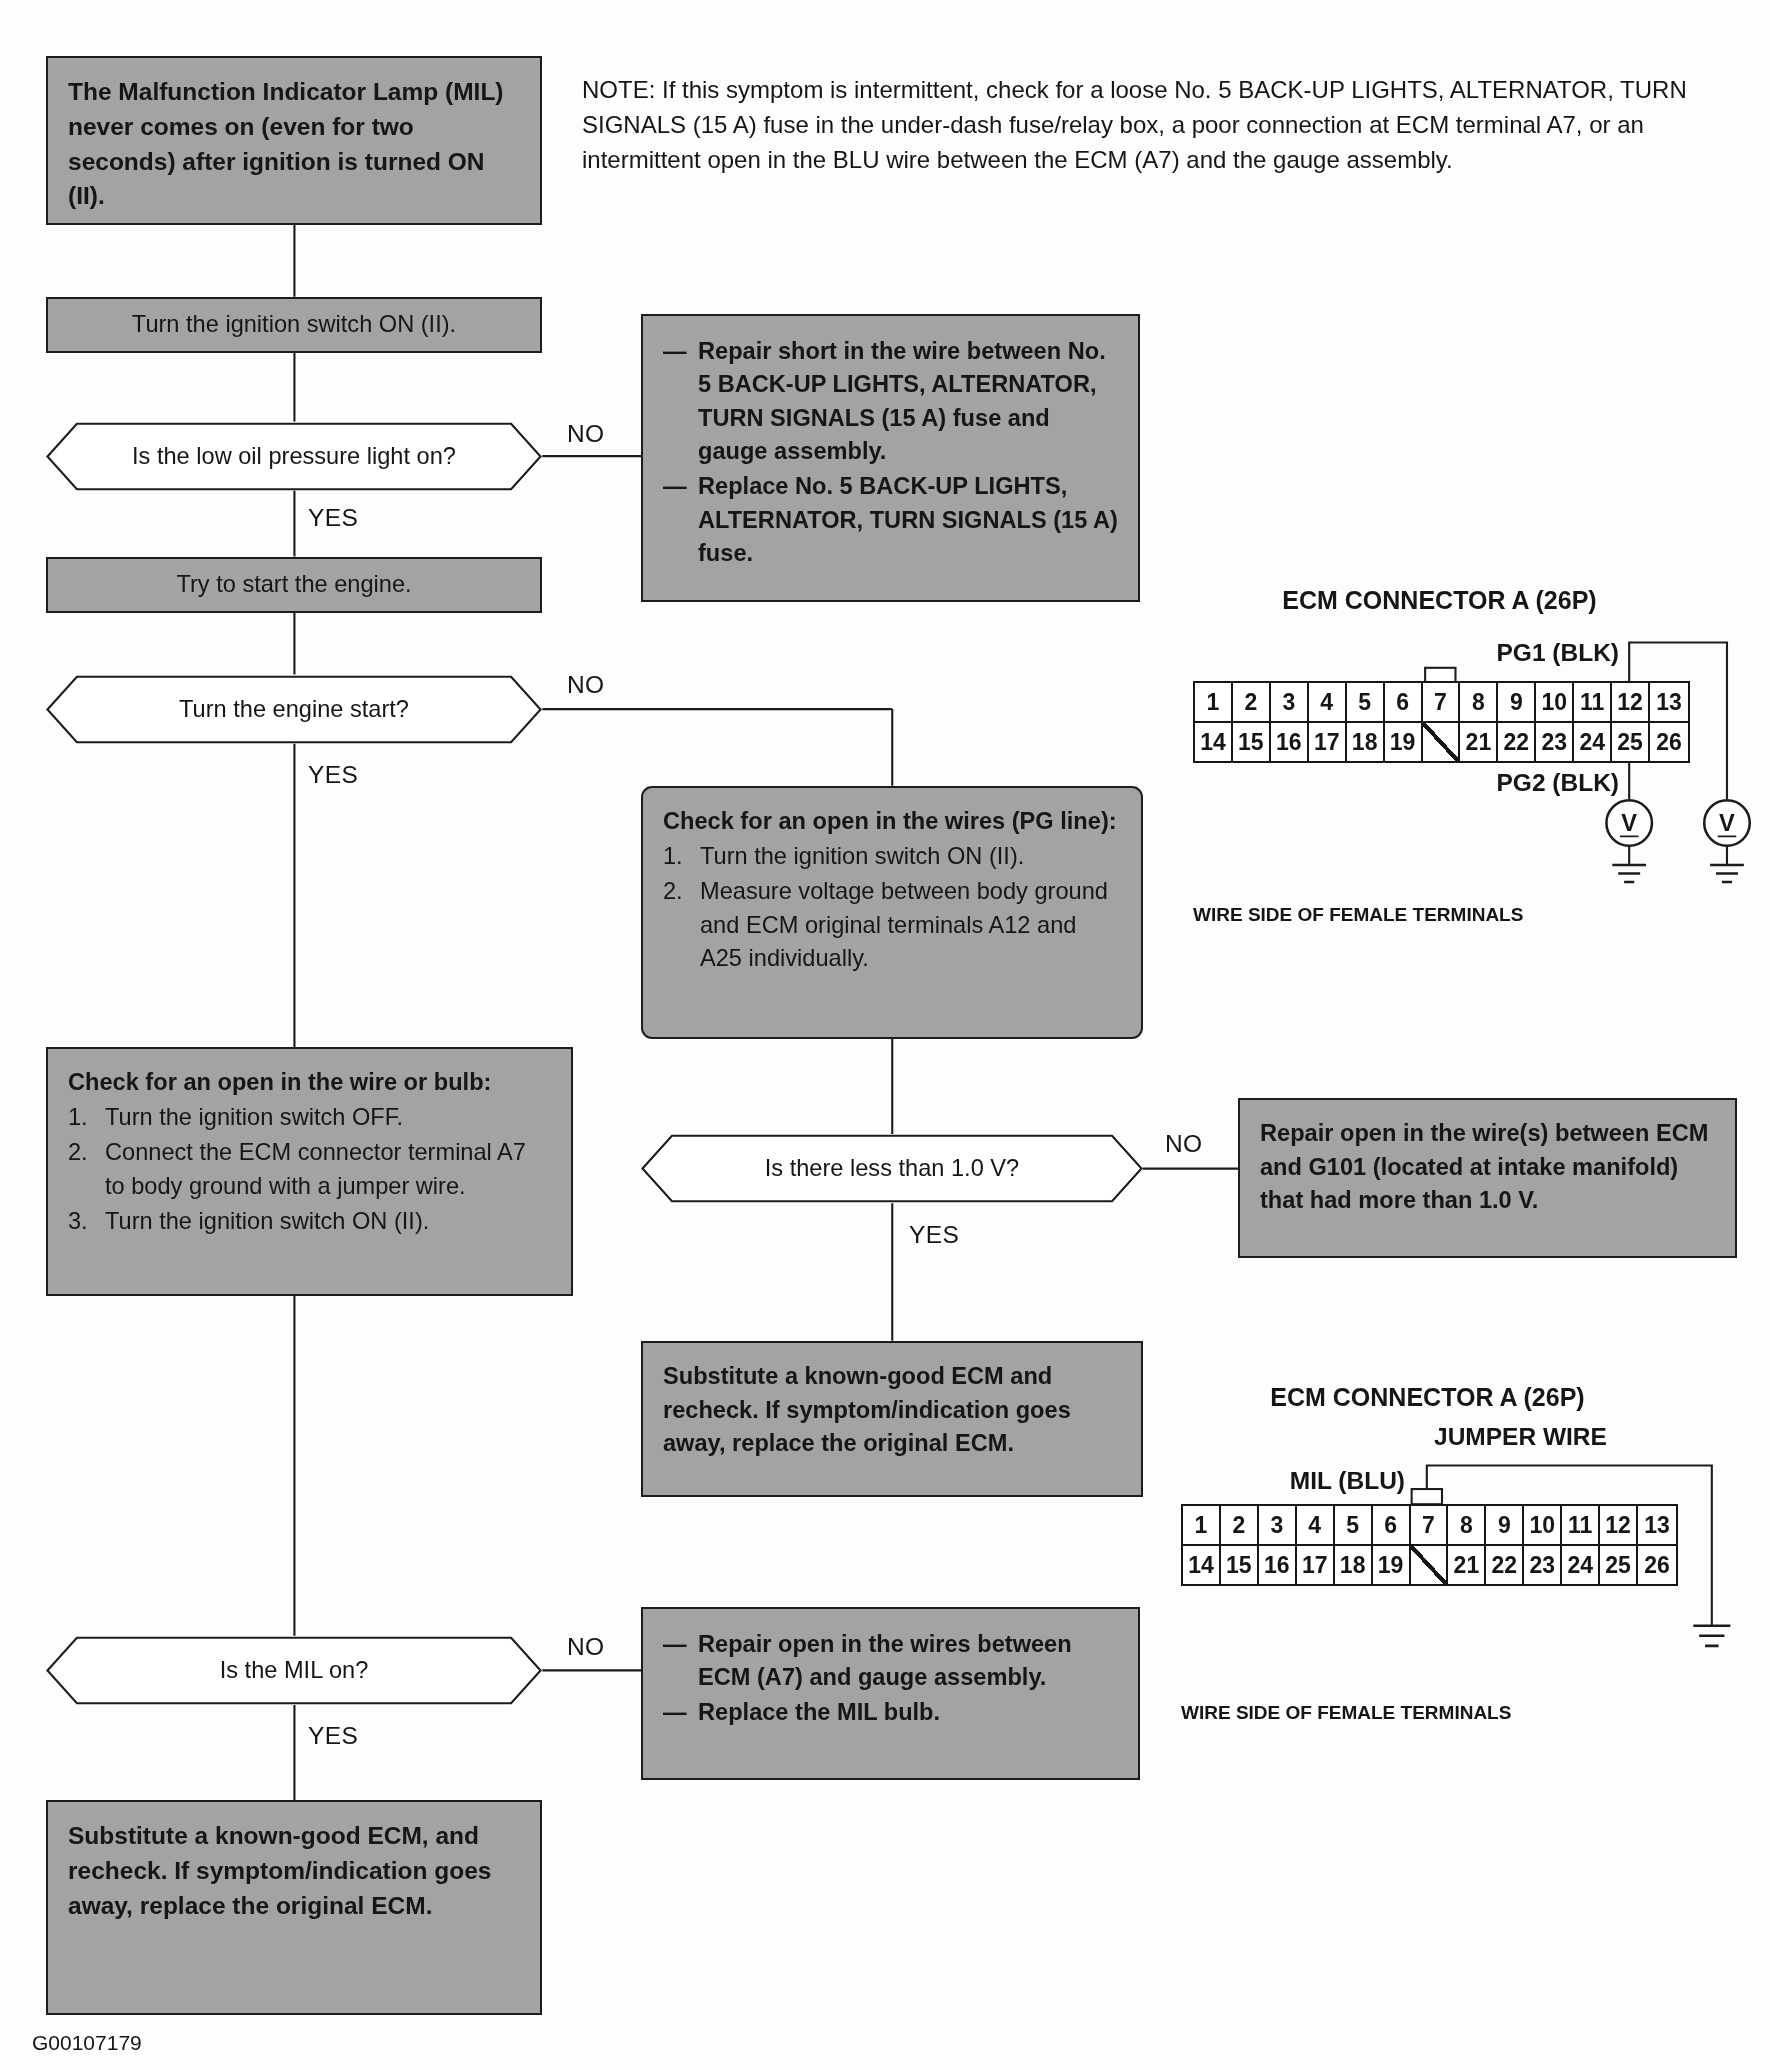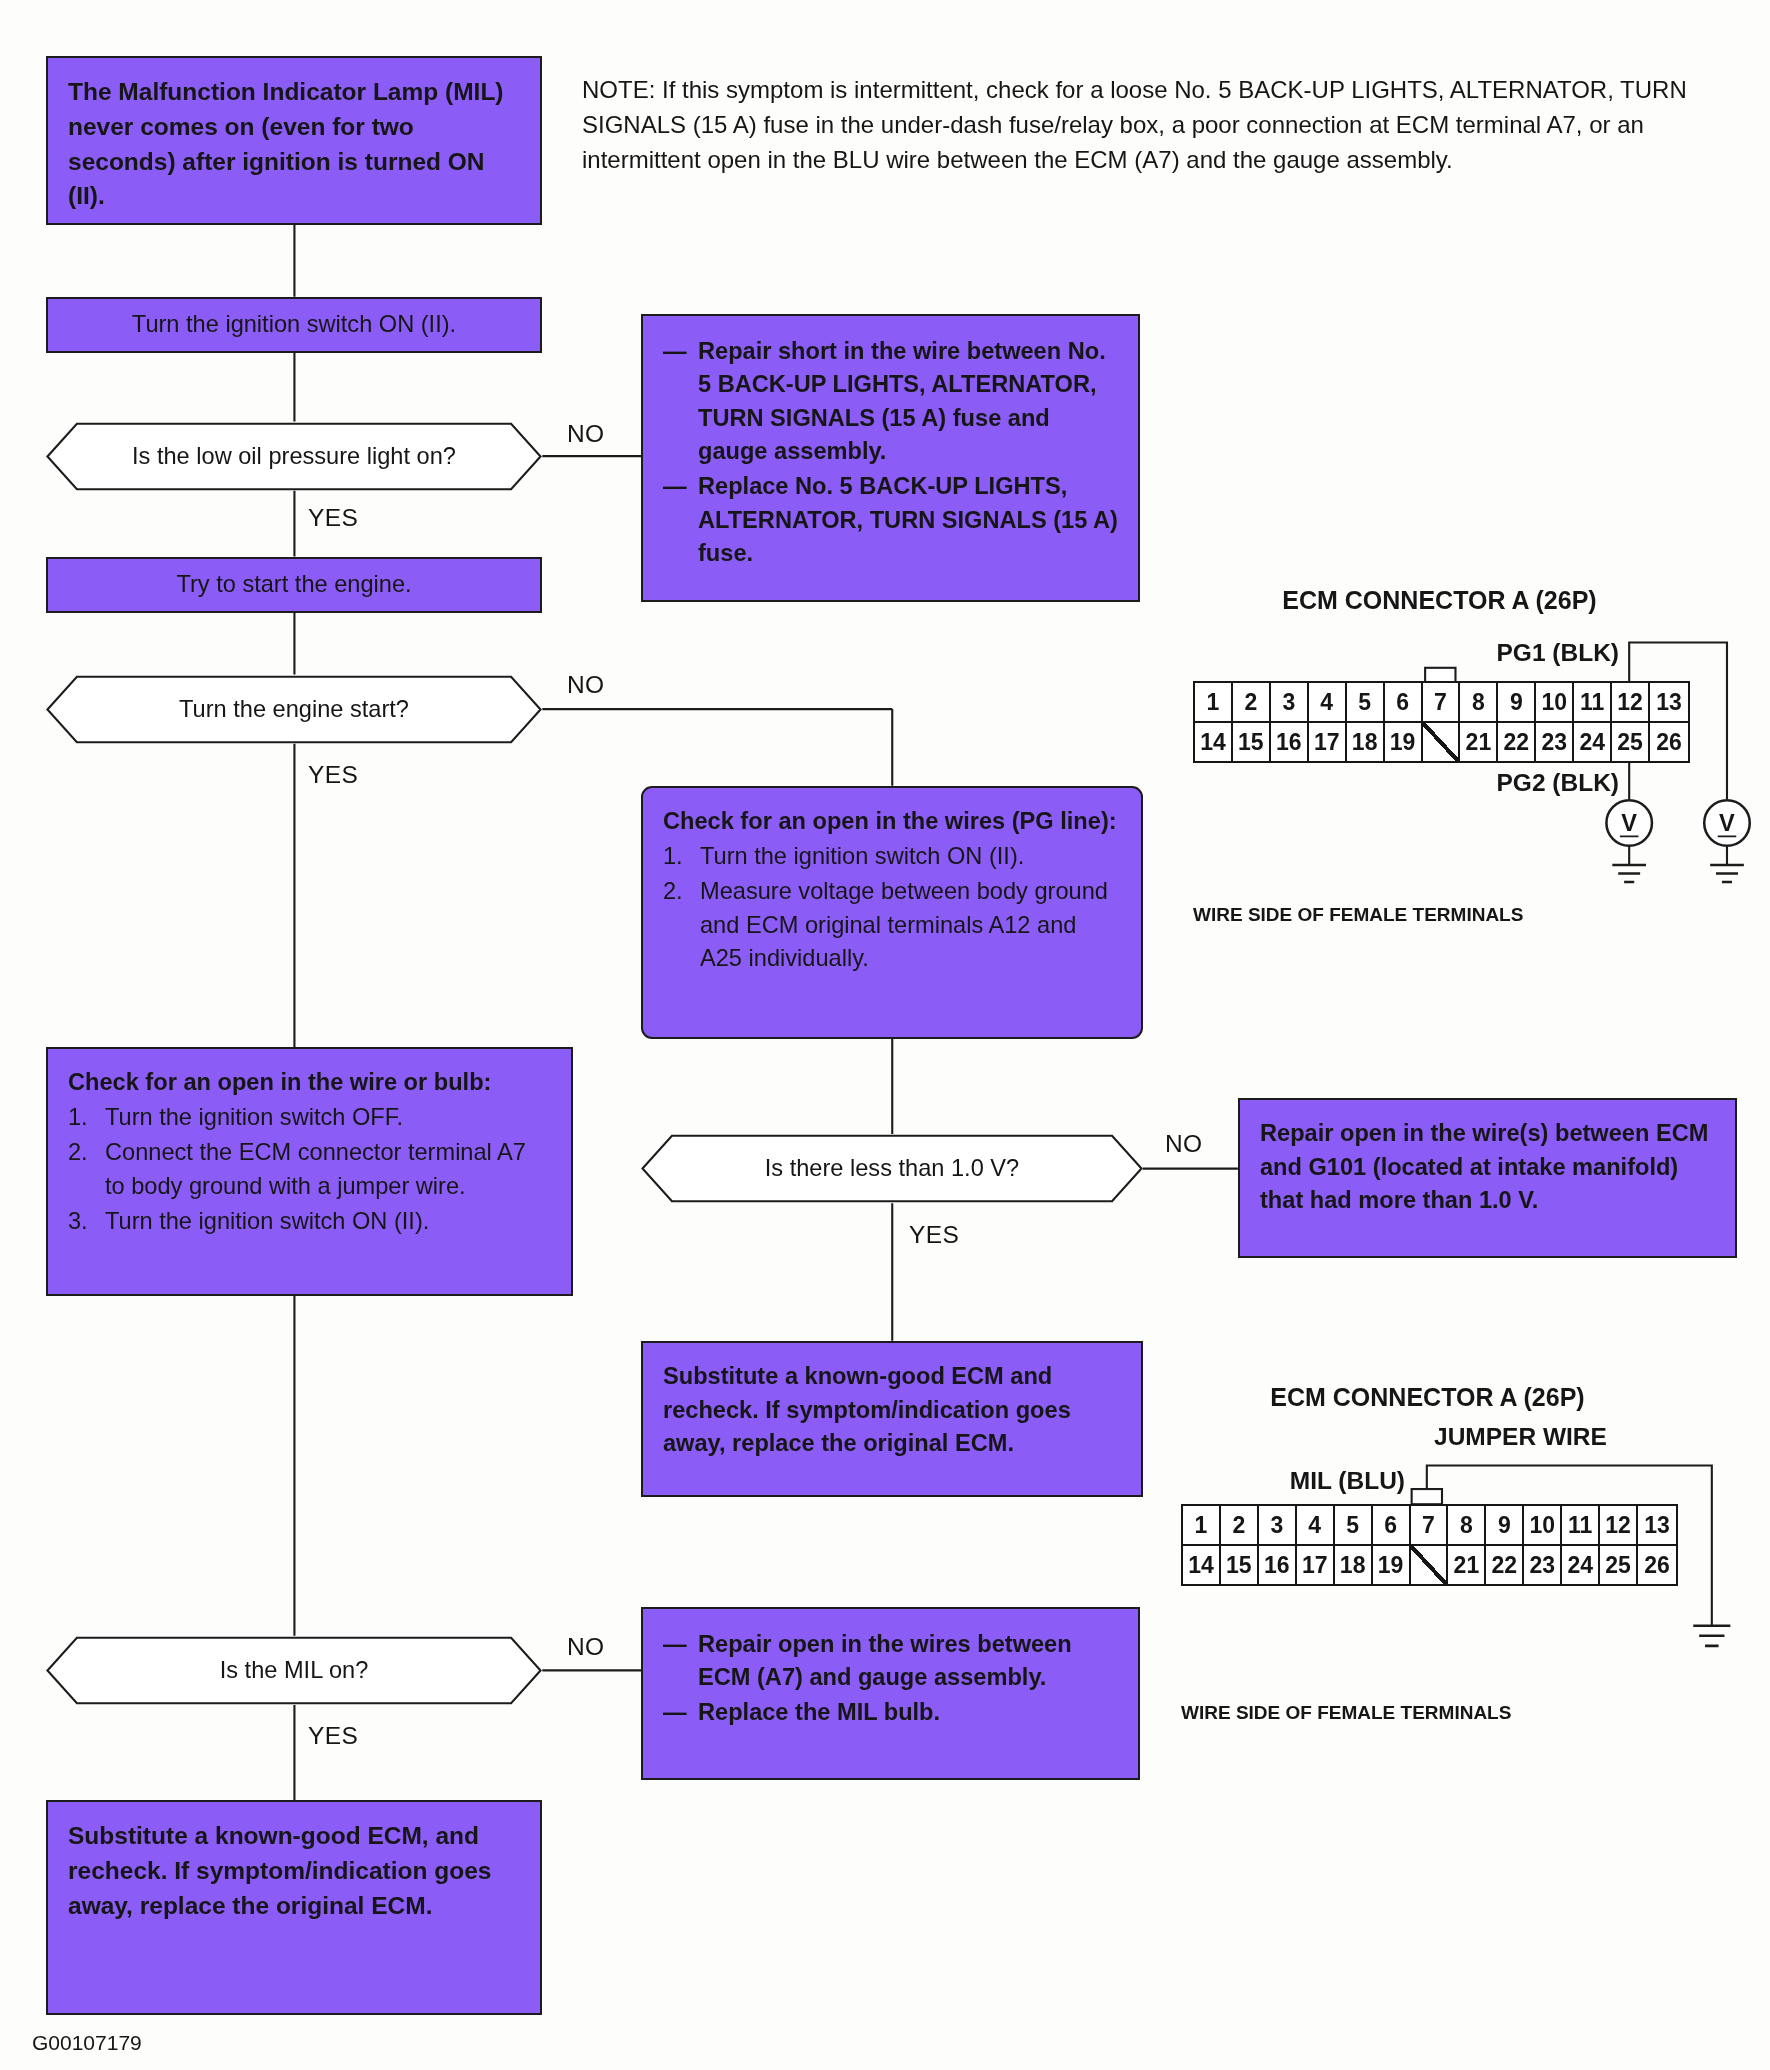--- a/index.html
+++ b/index.html
@@ -2,21 +2,21 @@
 <html style="font-size:13.5px"><head>
 <meta charset="utf-8">
 <style>
   html,body{margin:0;padding:0;background:#ffffff;}
   .page{
     position:relative;width:1771px;height:2070px;background:#fdfdfc;
     font-family:"Liberation Sans",sans-serif;color:#161616;overflow:hidden;
   }
   .overlay{position:absolute;left:0;top:0;width:1771px;height:2070px;}
   .box{
-    position:absolute;border:2.5px solid #1c1c1c;background:#8b5cf6;
+    position:absolute;border:2.5px solid #1c1c1c;background:#a3a3a3;
     box-sizing:border-box;font-size:23.6px;line-height:1.42;padding:17px 20px;
   }
   .box.center{display:flex;align-items:center;justify-content:center;text-align:center;padding:6.7px 13.5px;}
   .bold{font-weight:700;}
   .hex{position:absolute;}
   .hex svg{position:absolute;left:0;top:0;width:100%;height:100%;}
   .hex .hex-label{
     position:absolute;left:0;top:0;right:0;bottom:0;display:flex;
     align-items:center;justify-content:center;font-size:23.6px;
   }

